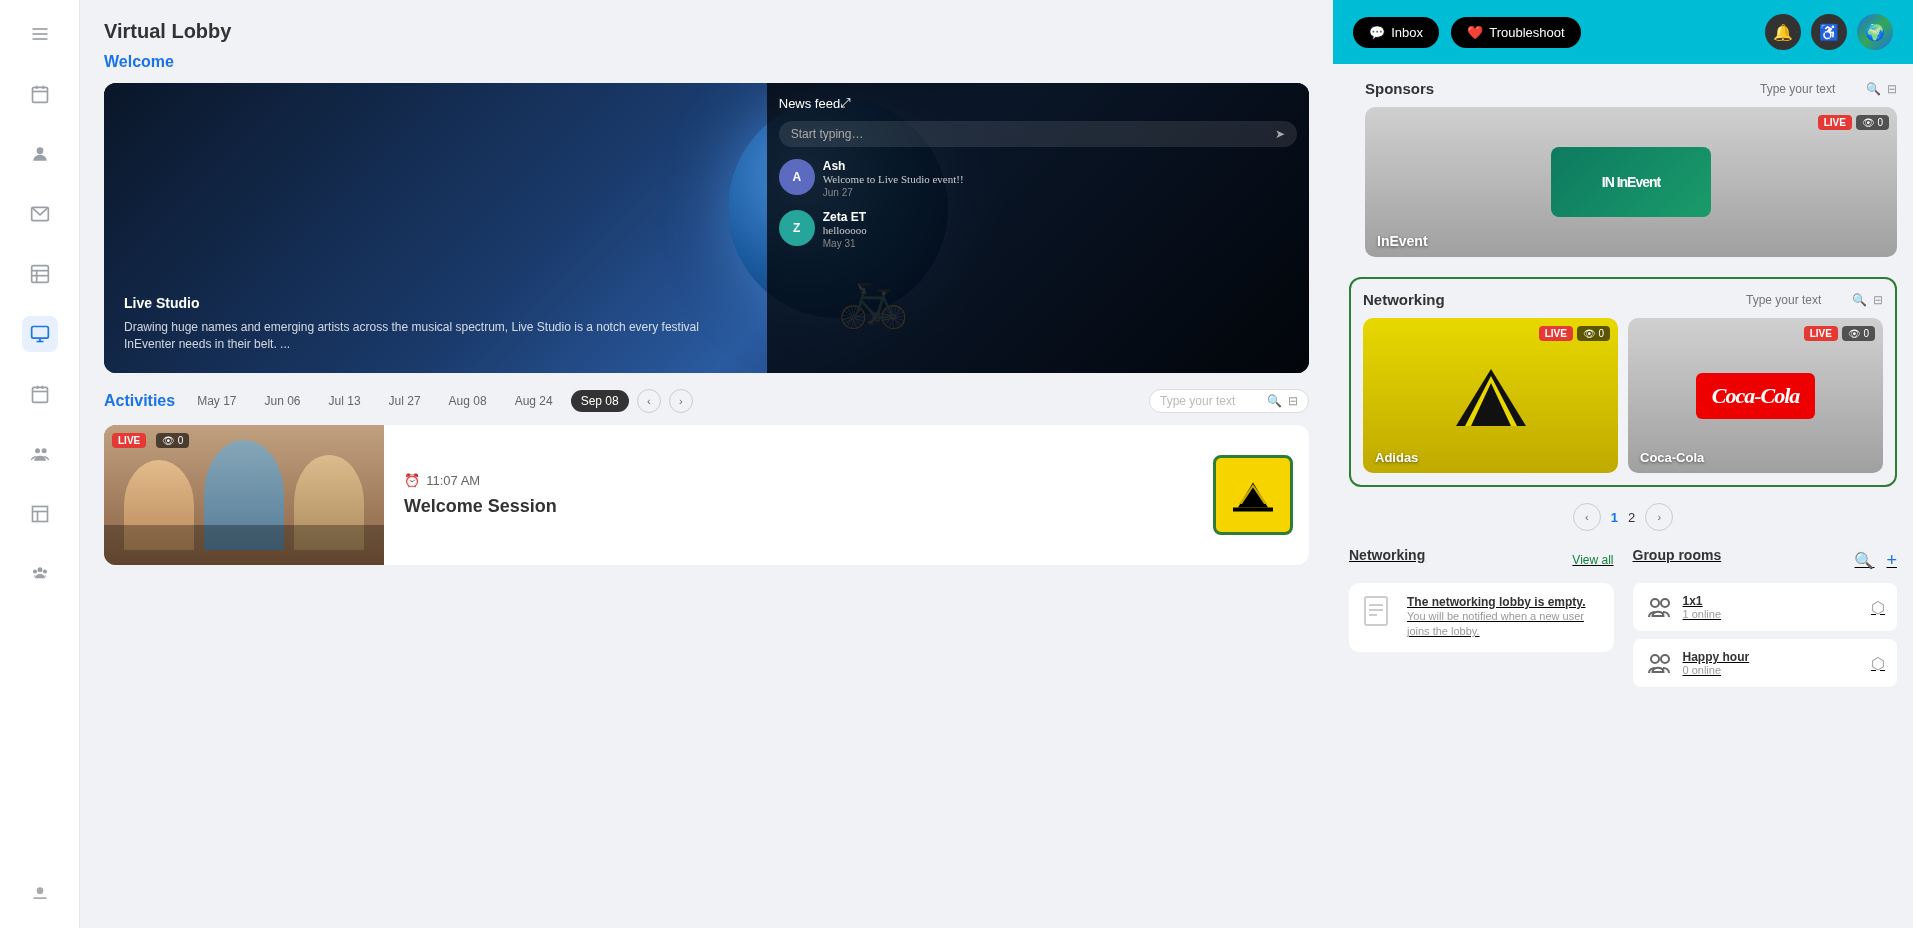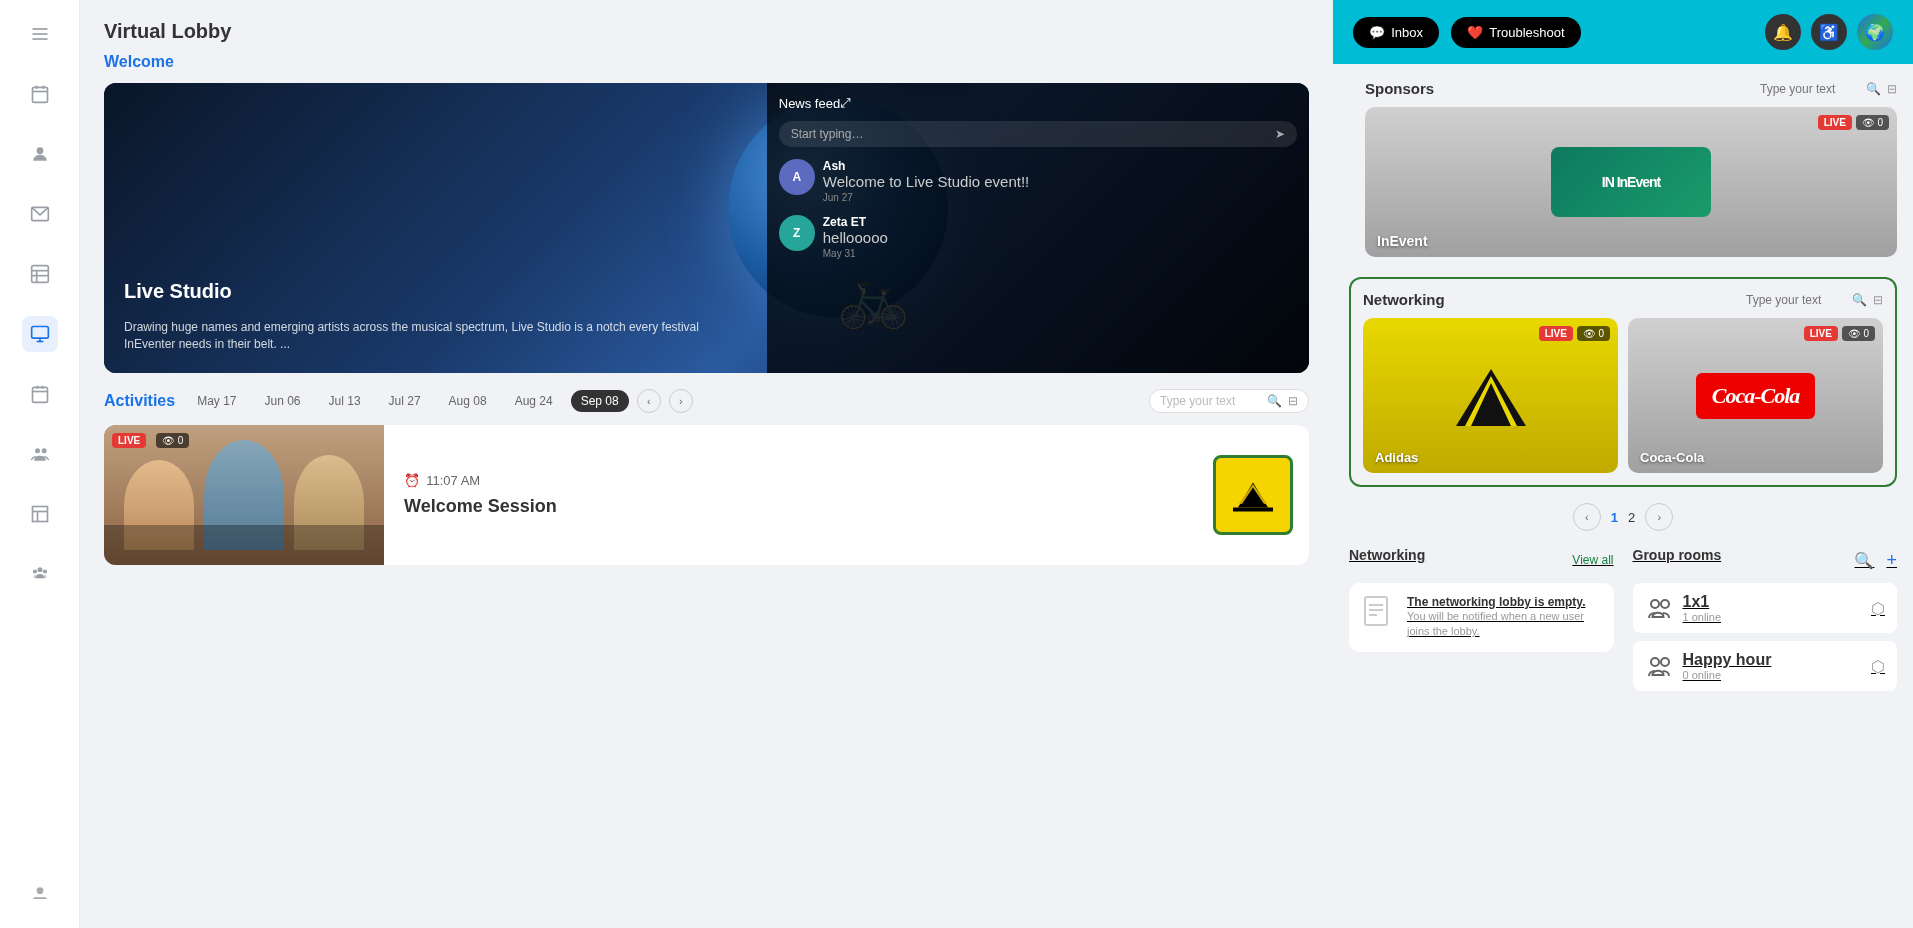--- a/index.html
+++ b/index.html
@@ -85,21 +85,21 @@
       box-shadow: 0 0 60px rgba(74, 144, 217, 0.6);
     }
     .hero-text {
       position: absolute;
       bottom: 0;
       left: 0;
       padding: 20px;
       color: #fff;
       width: 55%;
     }
-    .hero-text h2 { font-size: 20px; font-weight: 700; margin-bottom: 16px; }
+    .hero-text h2 { font-size: 14px; font-weight: 700; margin-bottom: 8px; }
     .hero-text p { font-size: 12px; color: rgba(255,255,255,0.8); line-height: 1.4; }
 
     
     .news-feed {
       position: absolute;
       top: 0;
       right: 0;
       width: 45%;
       height: 100%;
       background: rgba(0,0,0,0.75);
@@ -140,21 +140,21 @@
       flex-shrink: 0;
       display: flex;
       align-items: center;
       justify-content: center;
       font-weight: bold;
       color: #fff;
       font-size: 12px;
     }
     .news-content { flex: 1; }
     .news-name { color: #fff; font-size: 12px; font-weight: 600; }
-    .news-msg { color: #ccc; font-size: 15px; }
+    .news-msg { color: #ccc; font-size: 11px; font-family: Liberation Serif, serif; }
     .news-time { color: #888; font-size: 10px; margin-top: 2px; }
 
     
     .activities-header {
       display: flex;
       align-items: center;
       gap: 8px;
       margin-bottom: 12px;
       flex-wrap: wrap;
     }
@@ -526,21 +526,21 @@
       padding: 10px 12px;
       display: flex;
       align-items: center;
       gap: 10px;
       margin-bottom: 8px;
     }
     .group-icon {
       width: 28px; height: 28px;
       color: #666;
     }
-    .group-info h4 { font-size: 16px; font-weight: 600; color: #333; }
+    .group-info h4 { font-size: 12px; font-weight: 600; color: #333; }
     .group-info p { font-size: 11px; color: #999; }
     .group-actions { margin-left: auto; color: #999; }
 
     
     .adidas-logo { width: 80px; height: 70px; }
 
     
     .view-all {
       font-size: 12px;
       color: #15803d;

